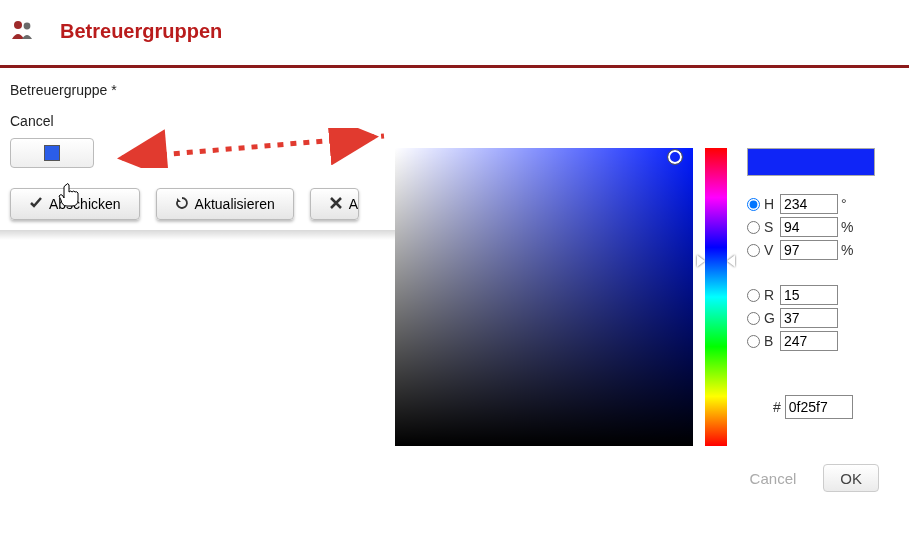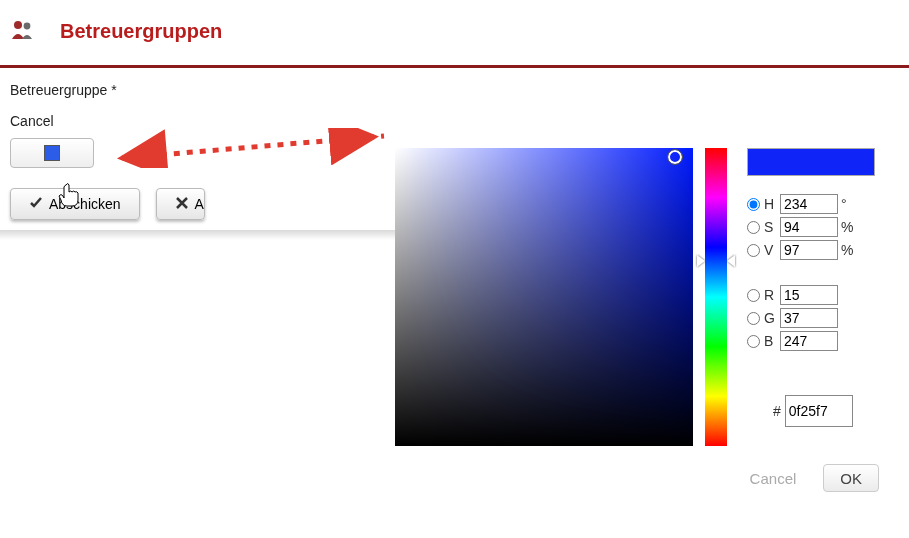--- a/index.html
+++ b/index.html
@@ -166,21 +166,21 @@
   .hsv-row .val { width: 58px; border:1px solid #888; font-size:14px; padding:1px 3px; height:20px;}
   .hsv-row .unit { margin-left: 3px; width: 14px;}
   .hex-row {
     margin-top: 44px;
     display: flex;
     align-items: center;
     gap: 4px;
     padding-left: 26px;
   }
   .hex-row .hash { font-size: 14px;}
-  .hex-row .hexv { width: 68px; border:1px solid #888; font-size:14px; padding:7px 3px; height:32px;}
+  .hex-row .hexv { width: 68px; border:1px solid #888; font-size:14px; padding:7px 3px; height:24px;}
   .cp-buttons {
     display: flex;
     justify-content: flex-end;
     gap: 10px;
     margin-top: 18px;
     padding-right: 30px;
   }
   .cp-buttons .pbtn {
     border-radius: 4px;
     padding: 4px 16px;
@@ -239,20 +239,29 @@
 </div>
 
 <div class="btn-row">
   <button class="ui-btn">
     <span>
       <svg width="14" height="14" viewBox="0 0 14 14">
           <path d="M2 7 l3 3 l7 -8" stroke="#333" stroke-width="2.5" fill="none"></path>
         </svg>
     </span>
     <span>Abschicken</span>
+  </button>
+  <button class="ui-btn">
+    <span>
+      <svg width="14" height="14" viewBox="0 0 14 14">
+          <path d="M7 2 a5 5 0 1 1 -4.8 3.5" stroke="#333" stroke-width="1.8" fill="none"></path>
+          <path d="M2 2 l0 4 l4 0 Z" fill="#333"></path>
+        </svg>
+    </span>
+    <span>Aktualisieren</span>
   </button>
   <button class="ui-btn" style="padding-right:0;">
     <span>
       <svg width="14" height="14" viewBox="0 0 14 14">
           <path d="M2 2 L12 12 M12 2 L2 12" stroke="#333" stroke-width="2.5"></path>
         </svg>
     </span>
     <span>A</span>
   </button>
 </div>

